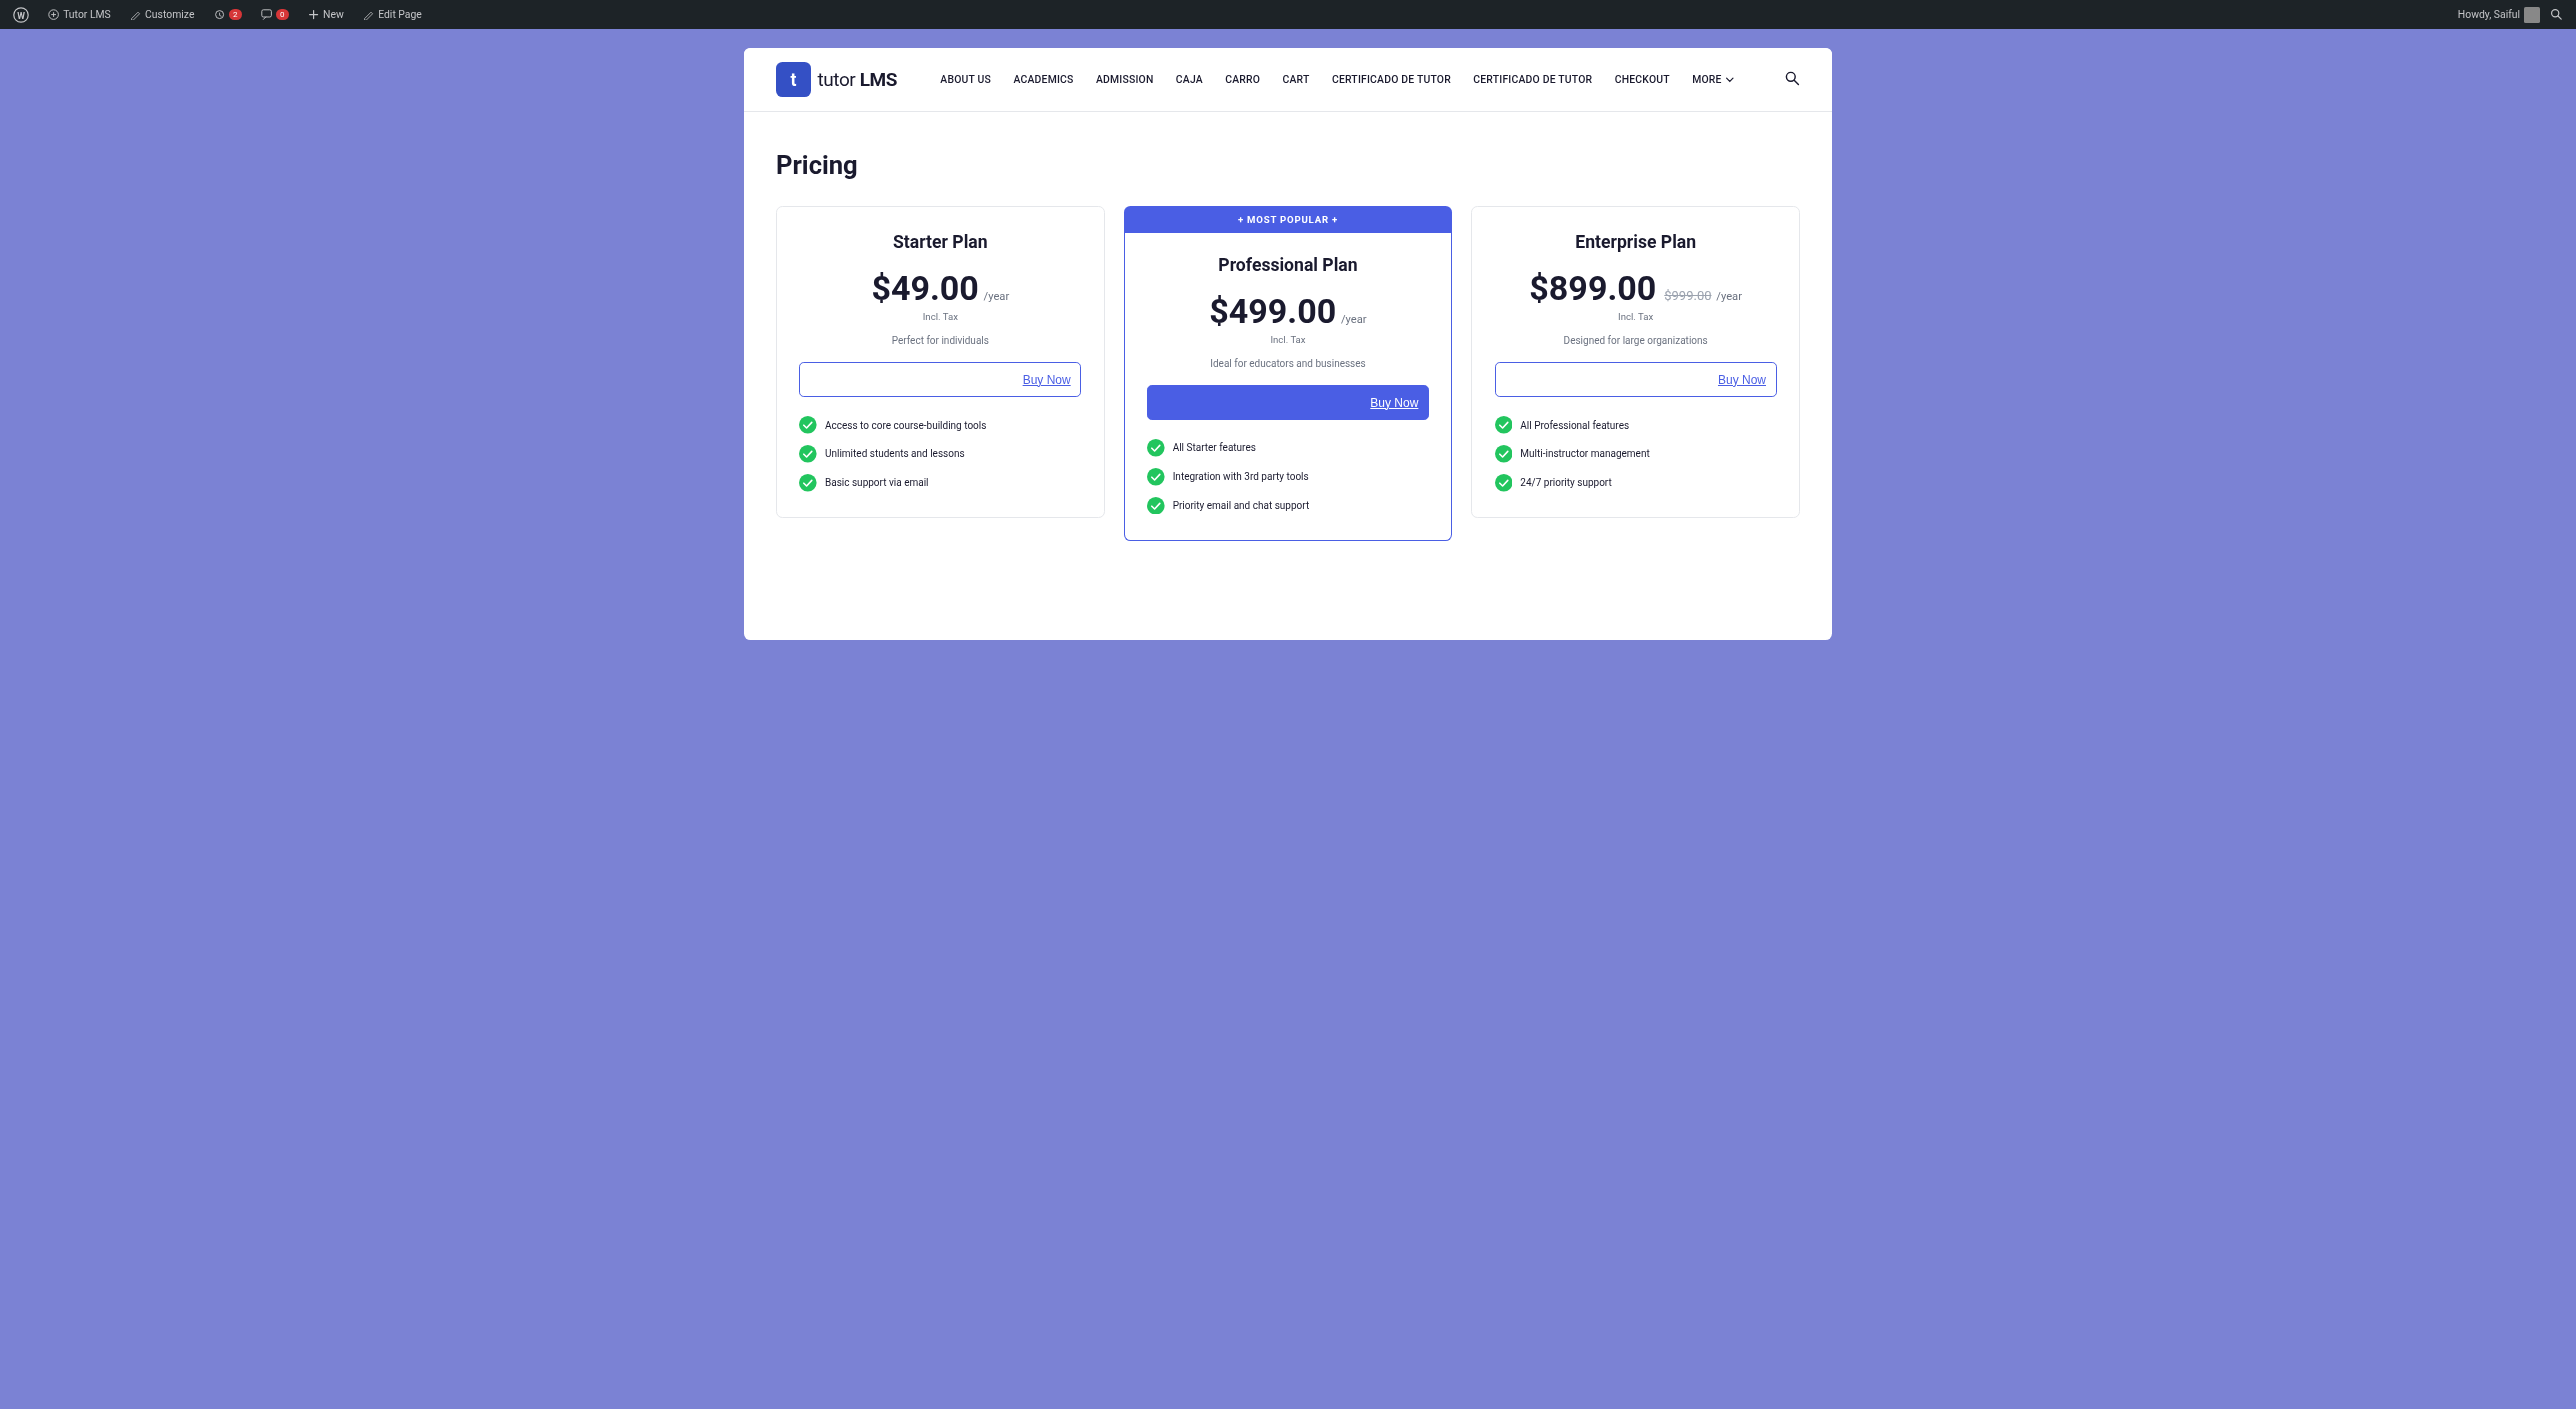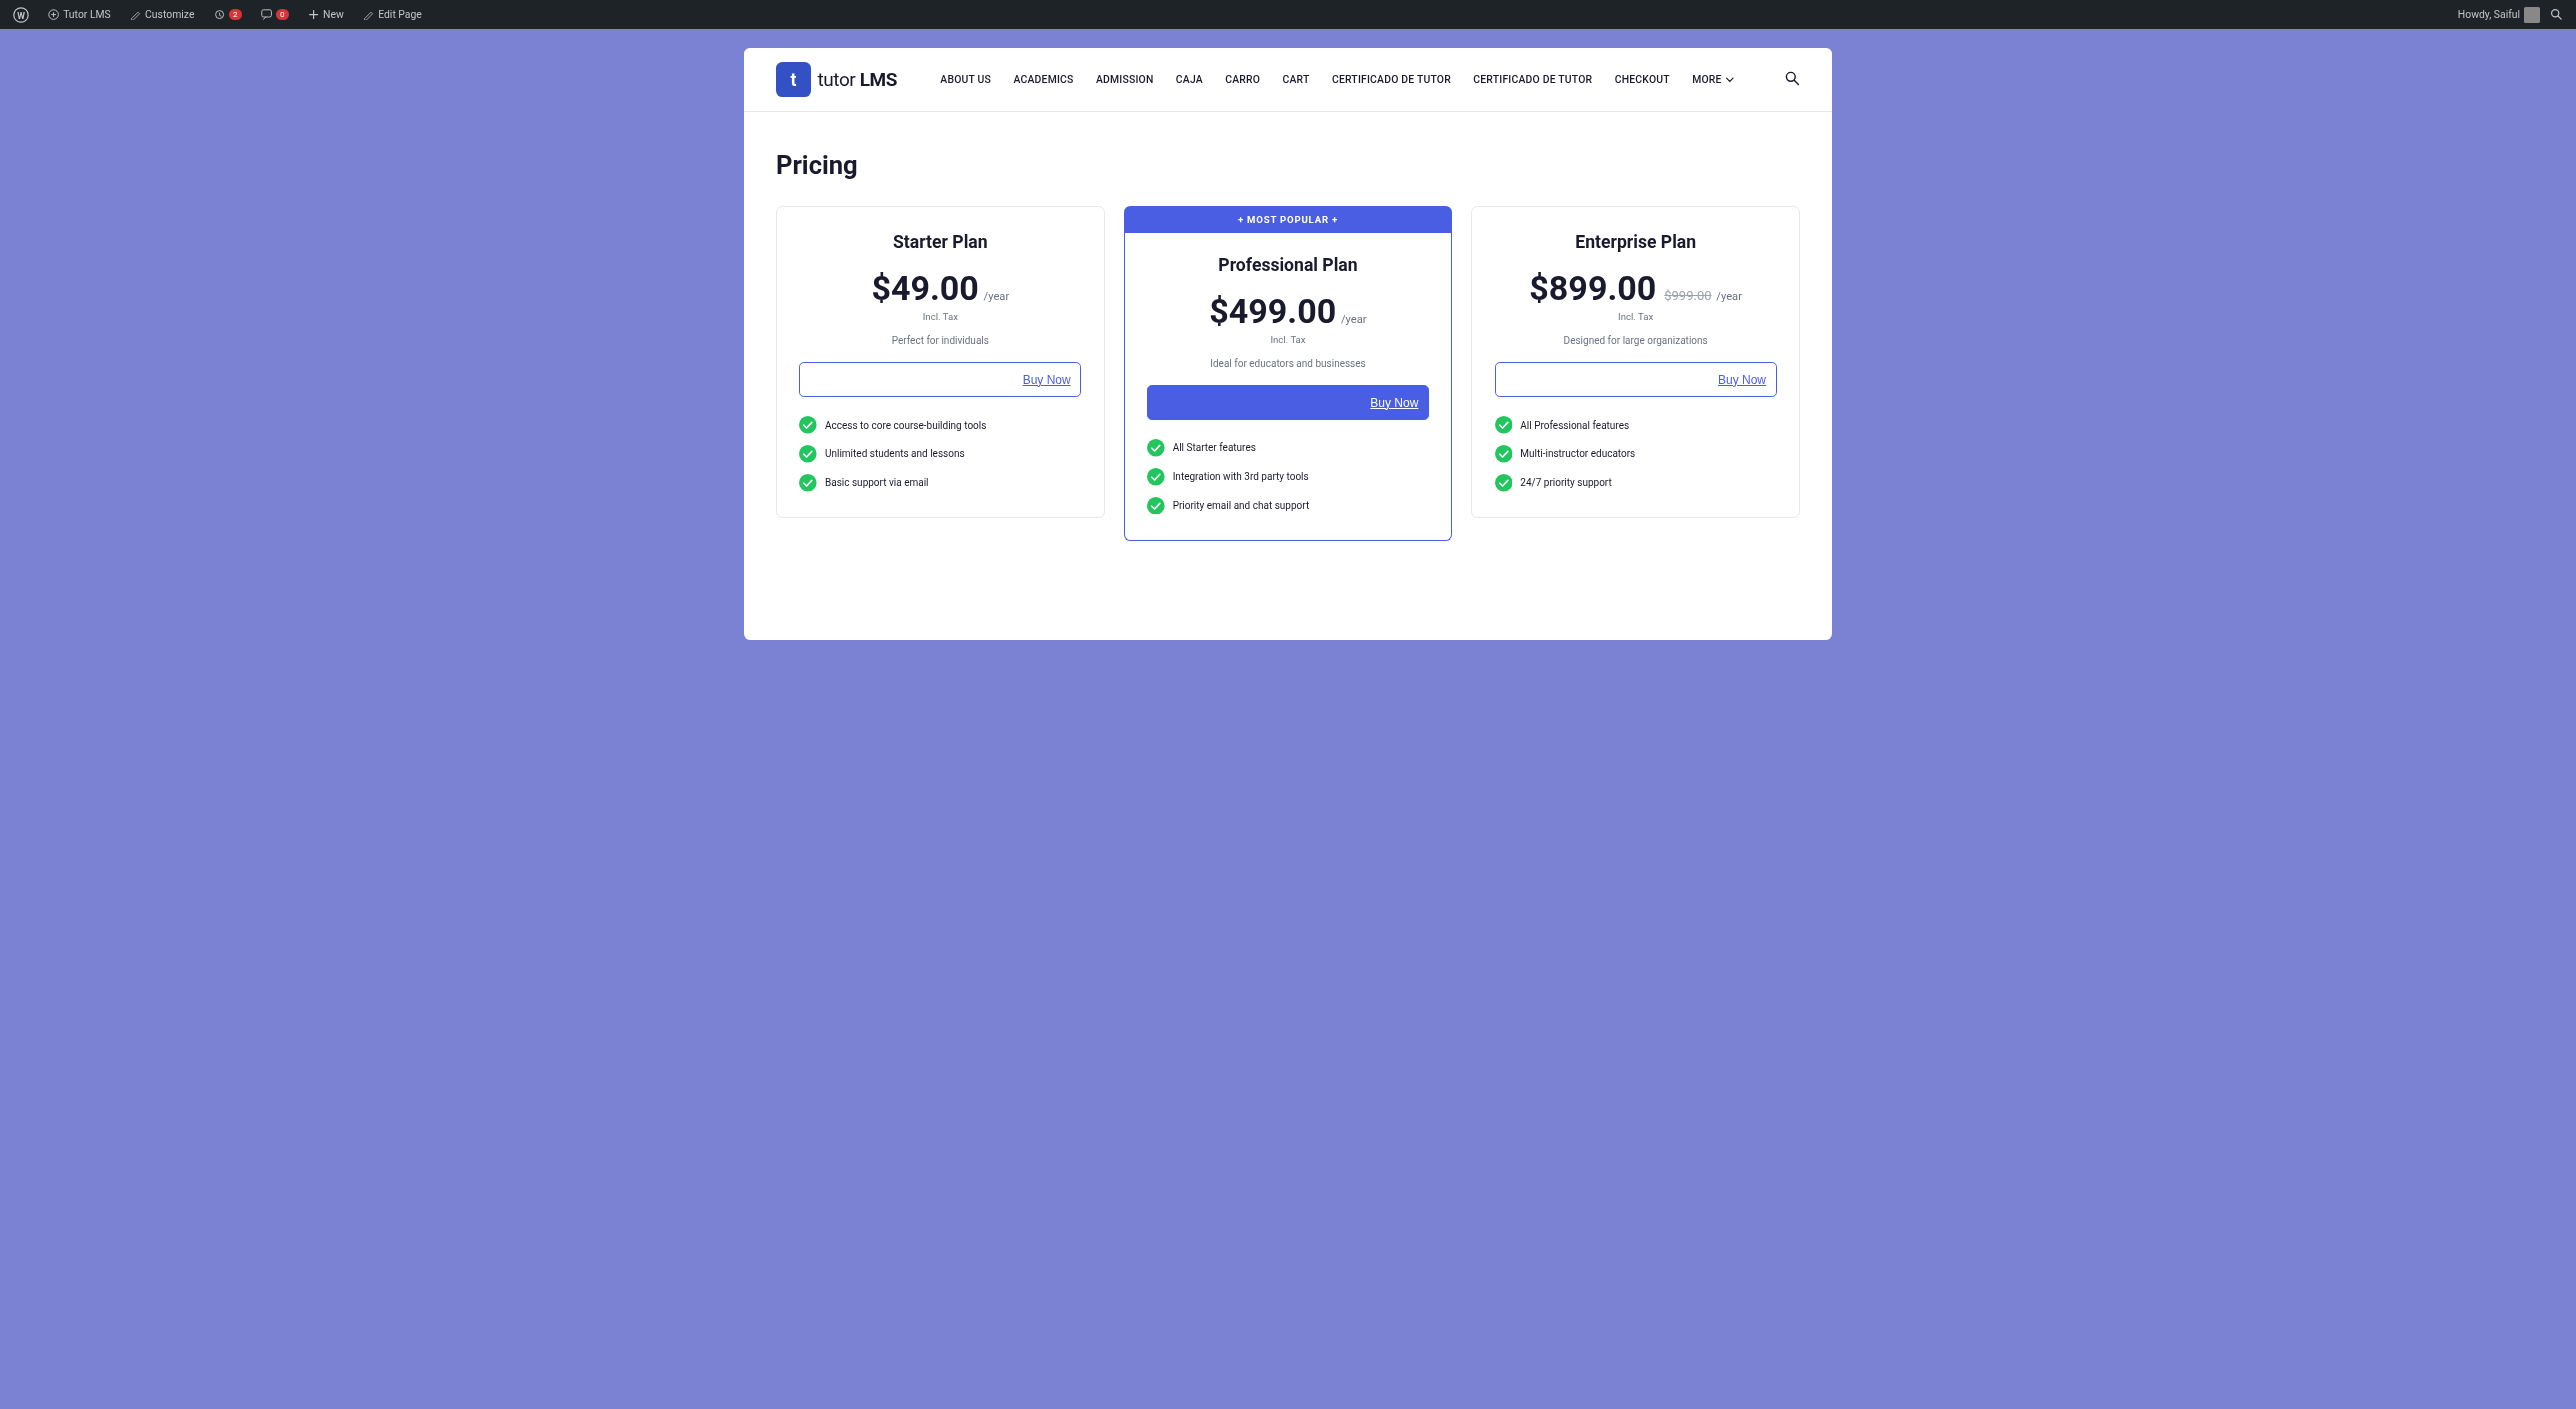--- a/index.html
+++ b/index.html
@@ -474,21 +474,21 @@
                 <circle cx="11" cy="11" r="11" fill="#22c55e"></circle>
                 <path d="M6 11.5l3.5 3.5 6.5-7" stroke="white" stroke-width="2" fill="none" stroke-linecap="round" stroke-linejoin="round"></path>
               </svg>
             <span>All Professional features</span>
           </li>
           <li class="feature-item">
             <svg class="check-icon" viewBox="0 0 22 22">
                 <circle cx="11" cy="11" r="11" fill="#22c55e"></circle>
                 <path d="M6 11.5l3.5 3.5 6.5-7" stroke="white" stroke-width="2" fill="none" stroke-linecap="round" stroke-linejoin="round"></path>
               </svg>
-            <span>Multi-instructor educators</span>
+            <span>Multi-instructor management</span>
           </li>
           <li class="feature-item">
             <svg class="check-icon" viewBox="0 0 22 22">
                 <circle cx="11" cy="11" r="11" fill="#22c55e"></circle>
                 <path d="M6 11.5l3.5 3.5 6.5-7" stroke="white" stroke-width="2" fill="none" stroke-linecap="round" stroke-linejoin="round"></path>
               </svg>
             <span>24/7 priority support</span>
           </li>
         </ul>
       </div>

